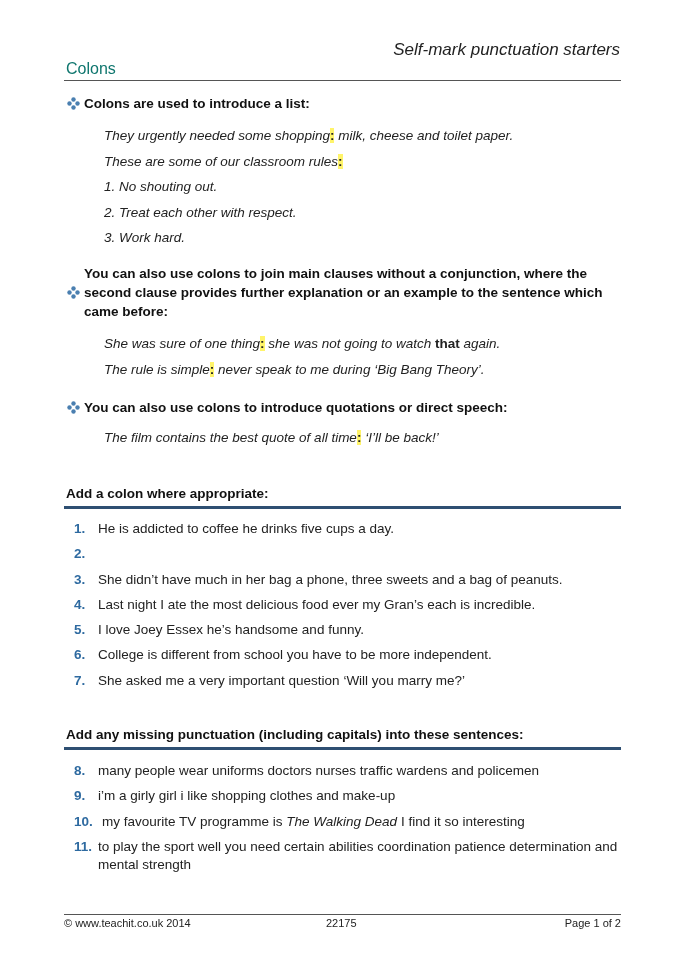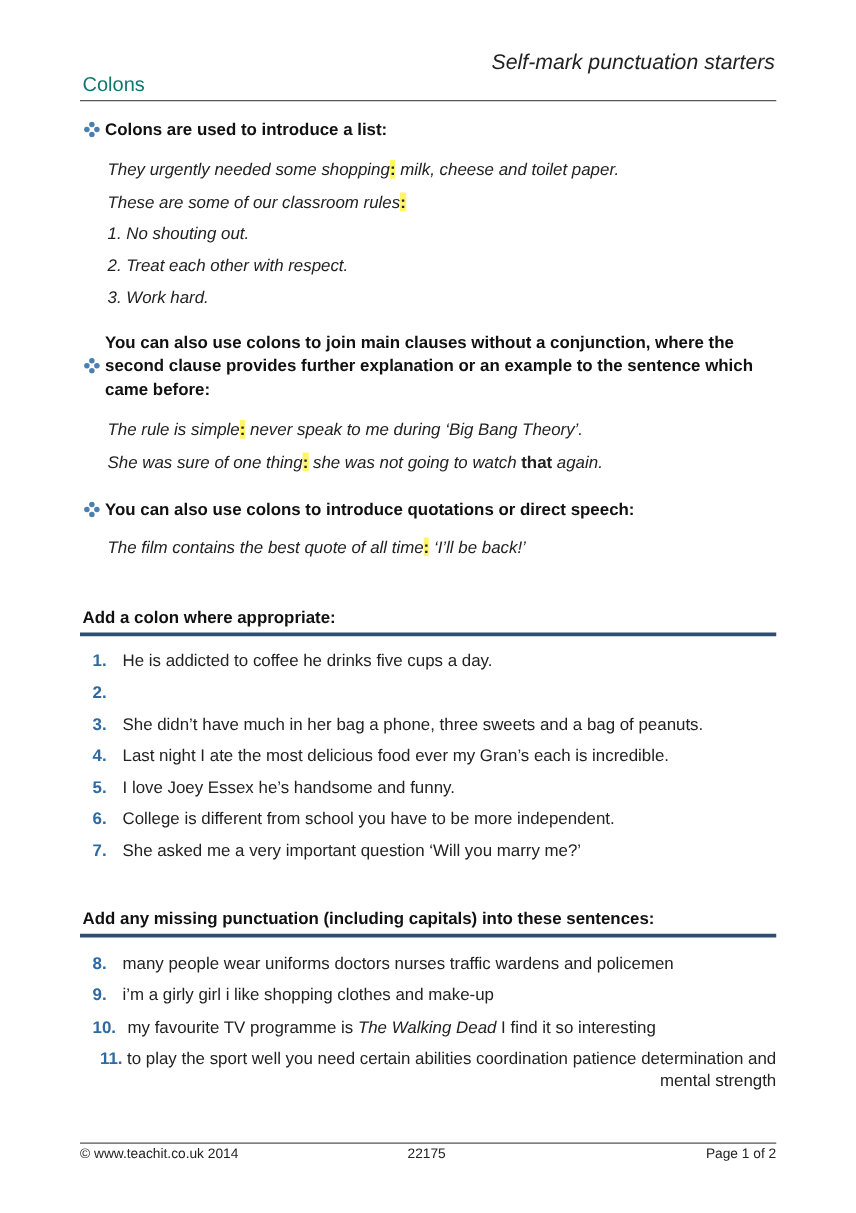--- a/index.html
+++ b/index.html
@@ -22,39 +22,39 @@
     .section { position: absolute; left: 66px; right: 64px; }
     .bullet-head {
       display: flex; align-items: center;
       font-size: 13.5px; font-weight: bold; line-height: 19px; color: #111;
     }
     .bullet-icon {
       width: 18px; flex: 0 0 18px; position: relative; height: 19px;
     }
     .bullet-icon svg { position: absolute; left: 1px; top: 3px; }
     .example {
-      margin-left: 20px; font-style: italic; font-size: 13.5px;
+      margin-left: 38px; font-style: italic; font-size: 13.5px;
       line-height: 25.5px; color: #222;
     }
     .hl { background: #fff46a; font-weight: bold; font-style: normal; }
     .ex-bold { font-weight: bold; font-style: normal; }
     .task-head {
       position: absolute; left: 64px; right: 64px;
       font-size: 13.5px; font-weight: bold; color: #111;
       border-bottom: 3px solid #2e4f72; padding: 0 0 5px 2px;
     }
     .task-list { position: absolute; left: 74px; right: 64px; }
     .task-item {
       display: flex; font-size: 13.5px; line-height: 25.3px; color: #222;
     }
     .task-num {
       color: #2e6aa0; font-weight: bold; flex: 0 0 24px; width: 24px;
     }
     .task-num.wide { flex: 0 0 28px; width: 28px; }
-    .task-item.multi { line-height: 18px; padding-top: 4px; text-align: right; }
+    .task-item.multi { line-height: 18px; padding-top: 4px; }
     .footer-rule {
       position: absolute; left: 64px; right: 64px; top: 914px;
       border-top: 1px solid #555;
     }
     .footer {
       position: absolute; left: 64px; right: 64px; top: 917px;
       font-size: 11px; color: #222; display: flex; justify-content: space-between;
     }
     .footer .mid { position: absolute; left: 262px; }
   </style>
@@ -92,22 +92,22 @@
       <svg width="13" height="13" viewBox="0 0 13 13">
           <circle cx="6.5" cy="2.5" r="2.2" fill="#4a7fb0"></circle>
           <circle cx="2.5" cy="6.5" r="2.2" fill="#4a7fb0"></circle>
           <circle cx="10.5" cy="6.5" r="2.2" fill="#4a7fb0"></circle>
           <circle cx="6.5" cy="10.5" r="2.2" fill="#4a7fb0"></circle>
         </svg>
     </span>
     <span>You can also use colons to join main clauses without a conjunction, where the second clause provides further explanation or an example to the sentence which came before:</span>
   </div>
   <div class="example" style="margin-top:10px;">
+    <div><span>She was sure of one thing</span><span class="hl">:</span><span> she was not going to watch </span><span class="ex-bold">that</span><span> again.</span></div>
     <div><span>The rule is simple</span><span class="hl">:</span><span> never speak to me during ‘Big Bang Theory’.</span></div>
-    <div><span>She was sure of one thing</span><span class="hl">:</span><span> she was not going to watch </span><span class="ex-bold">that</span><span> again.</span></div>
   </div>
 </div>
 
 <div class="section" style="top:398px;">
   <div class="bullet-head">
     <span class="bullet-icon">
       <svg width="13" height="13" viewBox="0 0 13 13">
           <circle cx="6.5" cy="2.5" r="2.2" fill="#4a7fb0"></circle>
           <circle cx="2.5" cy="6.5" r="2.2" fill="#4a7fb0"></circle>
           <circle cx="10.5" cy="6.5" r="2.2" fill="#4a7fb0"></circle>

